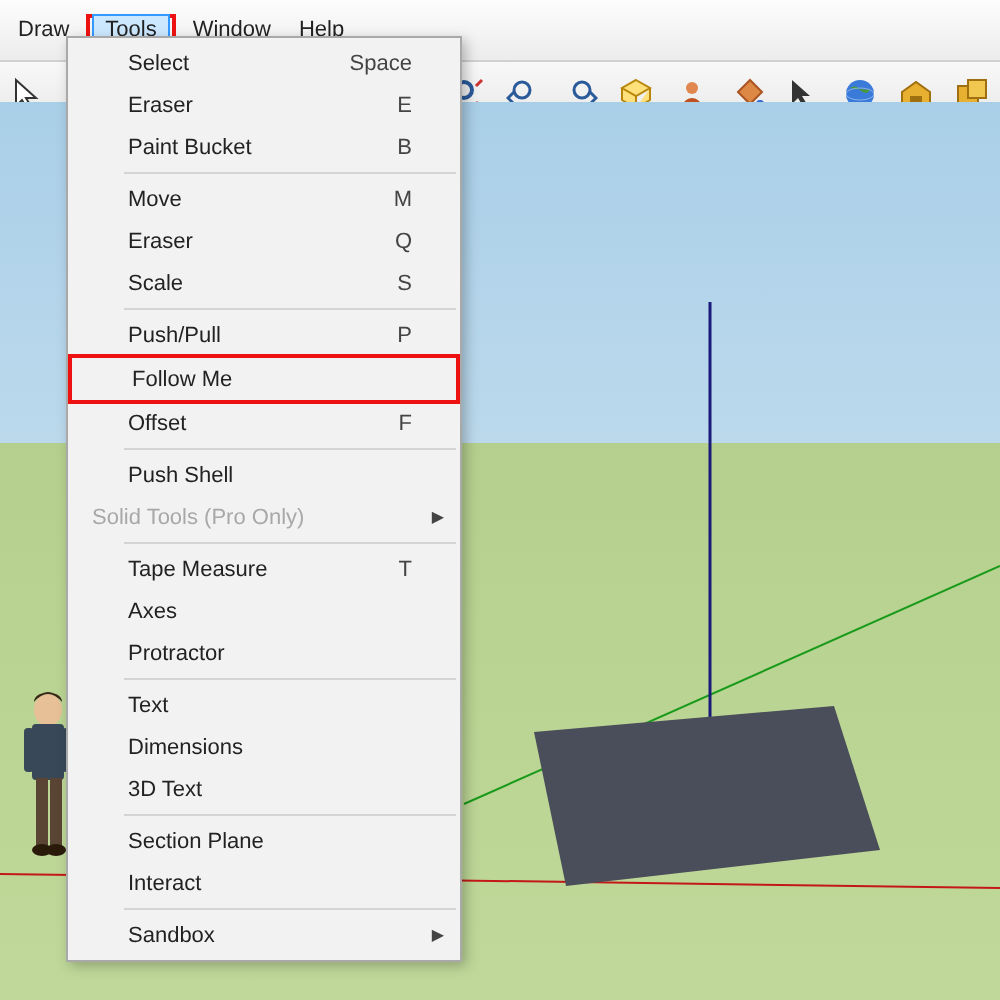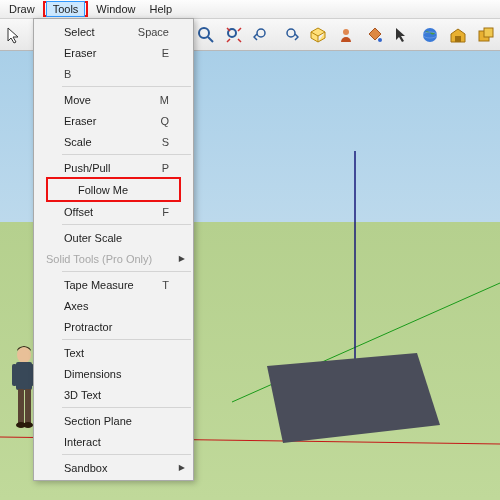--- a/index.html
+++ b/index.html
@@ -1,31 +1,31 @@
 <!DOCTYPE html>
 <html><head>
   <meta charset="utf-8">
   <style>
     * { margin: 0; padding: 0; box-sizing: border-box; font-family: Tahoma, Arial, sans-serif; }
     html, body { width: 500px; height: 500px; overflow: hidden; }
-    .menubar { height: 19px; background: linear-gradient(#fdfdfd,#ececec); border-bottom: 1px solid #d0d0d0; display: flex; align-items: center; padding-left: 2px; font-size: 11px; color: #222; user-select: none; }
+    .menubar { height: 31px; background: linear-gradient(#fdfdfd,#ececec); border-bottom: 1px solid #d0d0d0; display: flex; align-items: center; padding-left: 2px; font-size: 11px; color: #222; user-select: none; }
     .menubar .menu { padding: 2px 7px; cursor: default; }
     .menubar .menu.sel { border: 1px solid #3399ff; background: #cce8ff; padding: 1px 6px; }
     .menubar .highlight-box { border: 2px solid #e11; padding: 0 1px; margin: 5px 1px; }
     .toolbar { height: 32px; background: linear-gradient(#f8f8f8,#e8e8e8); border-bottom: 1px solid #b8b8b8; display: flex; align-items: center; padding: 0 4px; gap: 8px; }
     .tb-icon { width: 20px; height: 20px; display: flex; align-items: center; justify-content: center; }
     .viewport { position: absolute; top: 51px; left: 0; right: 0; bottom: 0; background: linear-gradient(#a9cfe8 0%, #bcd9ec 38%, #b5d08e 38%, #c0d99a 100%); overflow: hidden; }
-    .dropdown { position: absolute; top: 18px; left: 33px; width: 161px; background: #f2f2f2; border: 1px solid #a9a9a9; box-shadow: 2px 2px 6px rgba(0,0,0,0.25); font-size: 11px; color: #222; padding: 2px 0; z-index: 50; }
+    .dropdown { position: absolute; top: 18px; left: 33px; width: 198px; background: #f2f2f2; border: 1px solid #a9a9a9; box-shadow: 2px 2px 6px rgba(0,0,0,0.25); font-size: 11px; color: #222; padding: 2px 0; z-index: 50; }
     .dropdown .row { display: flex; align-items: center; height: 21px; padding: 0 24px 0 30px; position: relative; cursor: default; }
     .dropdown .row .label { flex: 1; white-space: nowrap; }
     .dropdown .row .shortcut { color: #444; }
     .dropdown .row .arrow { position: absolute; right: 8px; font-size: 8px; color: #444; }
     .dropdown .row.disabled { color: #a8a8a8; padding-left: 12px; }
     .dropdown .sep { height: 1px; background: #d4d4d4; margin: 2px 2px 2px 28px; }
-    .dropdown .hl-row { border: 2px solid #e11; margin: -1px 12px; }
+    .dropdown .hl-row { border: 2px solid #e11; margin: -1px 0; }
     .figure { position: absolute; left: 0px; top: 292px; width: 40px; height: 100px; }
   </style>
 </head>
 <body>
 
 <div class="menubar">
   <span class="menu">Draw</span>
   <span class="highlight-box">
     <span class="menu sel">Tools</span>
   </span>
@@ -137,20 +137,21 @@
 <div class="dropdown" id="dropdown">
     <div class="row">
       <span class="label">Select</span>
       <span class="shortcut">Space</span>
     </div>
     <div class="row">
       <span class="label">Eraser</span>
       <span class="shortcut">E</span>
     </div>
     <div class="row">
+      <span class="label">Paint Bucket</span>
       <span class="shortcut">B</span>
     </div>
     <div class="sep"></div>
     <div class="row">
       <span class="label">Move</span>
       <span class="shortcut">M</span>
     </div>
     <div class="row">
       <span class="label">Eraser</span>
       <span class="shortcut">Q</span>
@@ -168,21 +169,21 @@
       <div class="row">
         <span class="label">Follow Me</span>
       </div>
     </div>
     <div class="row">
       <span class="label">Offset</span>
       <span class="shortcut">F</span>
     </div>
     <div class="sep"></div>
     <div class="row">
-      <span class="label">Outer Scale</span>
+      <span class="label">Push Shell</span>
     </div>
     <div class="row disabled">
       <span class="label">Solid Tools (Pro Only)</span>
       <span class="arrow">▶</span>
     </div>
     <div class="sep"></div>
     <div class="row">
       <span class="label">Tape Measure</span>
       <span class="shortcut">T</span>
     </div>

